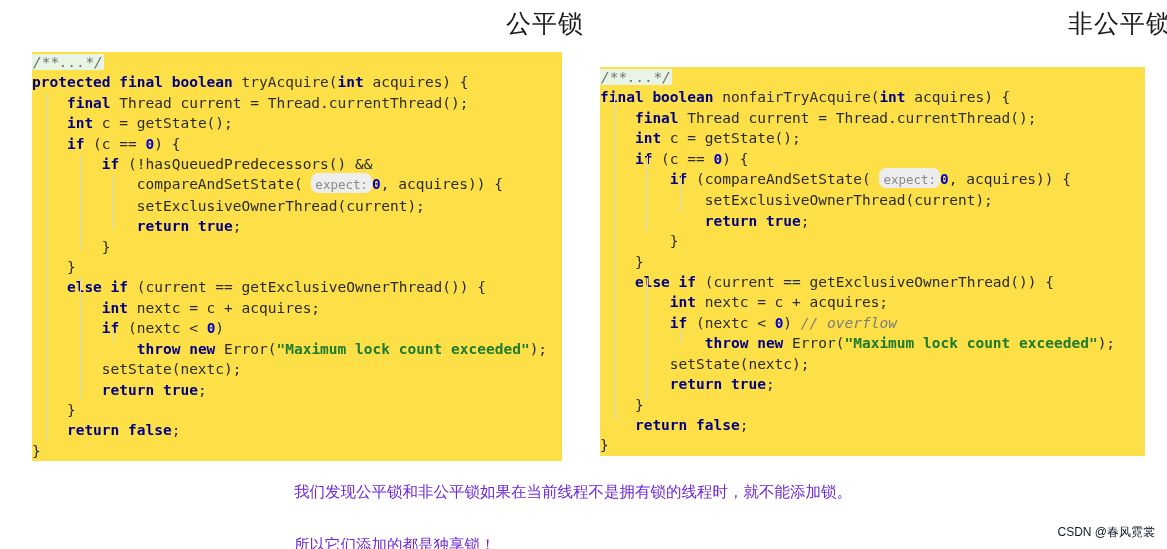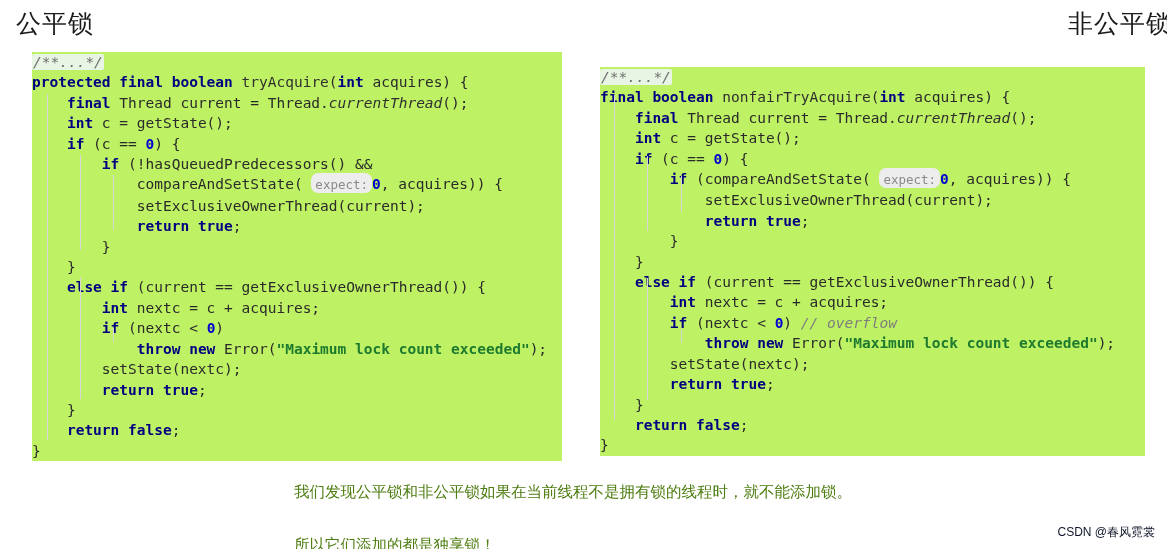--- a/index.html
+++ b/index.html
@@ -20,32 +20,32 @@
   .title {
     position: absolute;
     top: 6px;
     font-size: 25px;
     font-weight: 400;
     color: #1b1b1b;
     letter-spacing: 1px;
     line-height: 34px;
     white-space: nowrap;
   }
-  #title-fair  { left: 16px; width: 580px; text-align: left; }
+  #title-fair  { left: 4px; width: 580px; text-align: right; }
   #title-unfair{ left: 592px; width: 580px; text-align: right; }
 
   
   .code-panel {
     position: absolute;
     top: 52px;
     font-family: "DejaVu Sans Mono", "Liberation Mono", monospace;
     font-size: 14.5px;
     line-height: 20.4px;
     color: #2a2a2a;
-    background: #bef264;
+    background: #fde047;
     white-space: pre;
   }
   #panel-fair   { left: 32px;  width: 530px; }
   #panel-unfair { left: 600px; width: 545px; margin-top: 15px; }
 
   
   .panel-topline {
     position: absolute;
     left: 32px;
     top: 52px;
@@ -67,37 +67,37 @@
   .num     { color: #0000d0; font-weight: bold; }
   .str     { color: #1d7a2e; font-weight: bold; }
   .cmt     { color: #7d7d7d; font-style: italic; text-align: right; }
   .fold {
     color: #6f6f6f;
     font-style: italic;
     background: #e8f5e4;
     border-radius: 2px;
     padding: 0 1px;
   }
-  .ital    { color: #2f2f2f; font-style: italic; }
+  .ital    { color: #2f2f2f; }
   .hint {
     color: #8a8a8a;
     background: #ededed;
     border-radius: 7px;
     padding: 4px 4px 1px 4px;
     font-size: 12.5px;
     font-style: normal;
   }
 
   
   .caption {
     position: absolute;
     left: 294px;
     font-size: 15.5px;
     line-height: 25px;
-    color: #4d7c0f;
+    color: #6d28d9;
     font-family: "Liberation Sans", sans-serif;
     white-space: nowrap;
   }
   #caption-line1 { top: 479px; }
   #caption-line2 { top: 532px; }
 
   
   #watermark {
     position: absolute;
     right: 12px;

